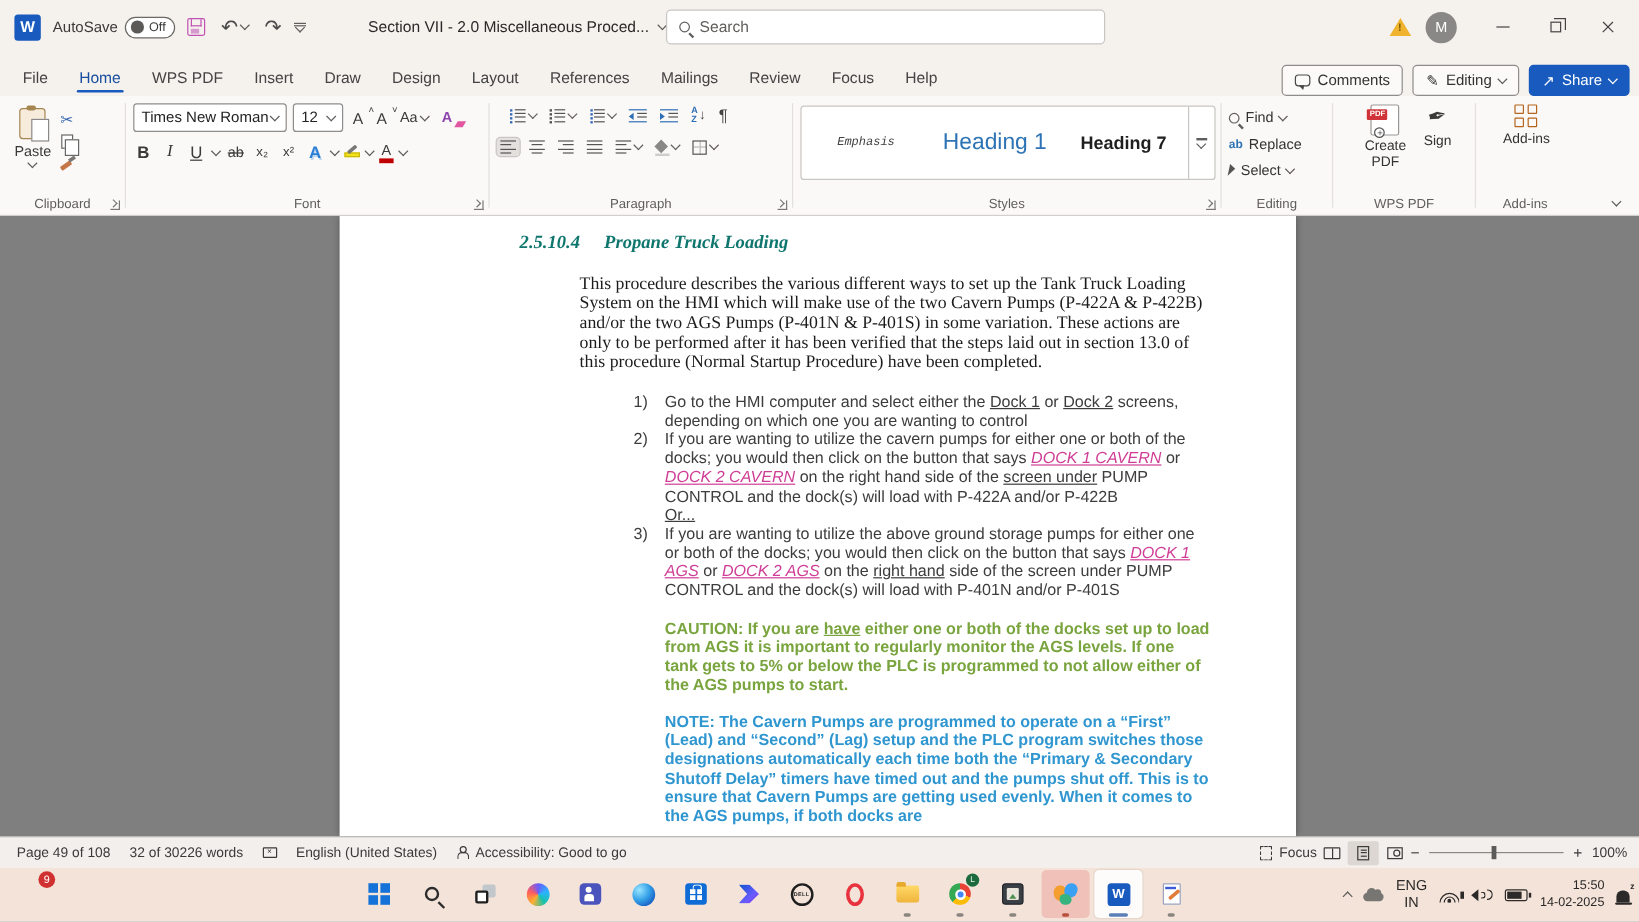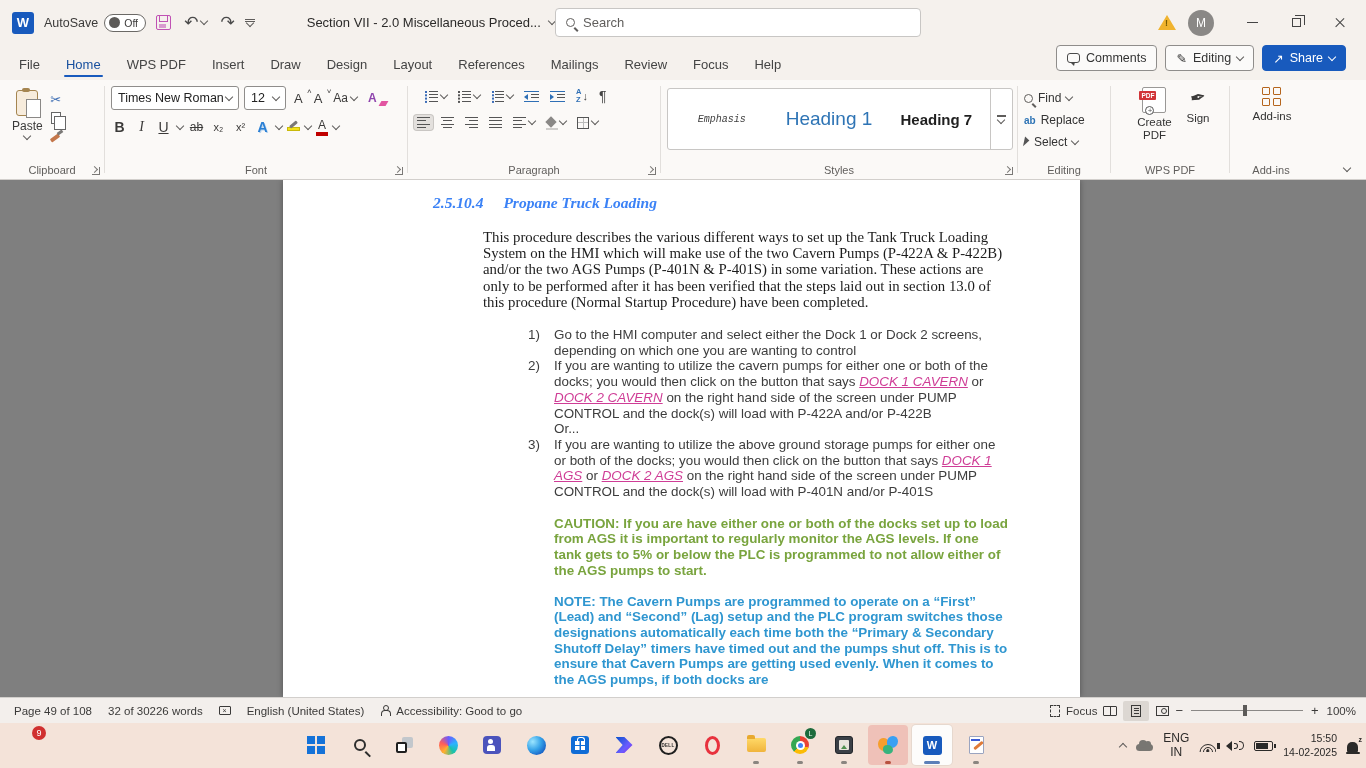--- a/index.html
+++ b/index.html
@@ -34,21 +34,21 @@
   .avatar{width:26px;height:26px;border-radius:50%;background:#8a8886;color:#fff;display:flex;align-items:center;justify-content:center;font-size:12px;margin-right:14px;}
   .winbtn{width:40px;height:36px;display:flex;align-items:center;justify-content:center;}
   .ico-min{width:11px;height:1.5px;background:#444;}
   .ico-rest{width:9px;height:9px;border:1.2px solid #444;position:relative;background:#f5f1ed;}
   .ico-rest::before{content:"";position:absolute;left:2px;top:-4px;width:9px;height:9px;border:1.2px solid #444;border-left:none;border-bottom:none;}
   .ico-x{position:relative;width:12px;height:12px;}
   .ico-x::before,.ico-x::after{content:"";position:absolute;left:0;top:5px;width:12px;height:1.4px;background:#444;}
   .ico-x::before{transform:rotate(45deg);} .ico-x::after{transform:rotate(-45deg);}
 
   
-  .tabrow{height:35px;background:#f5f1ed;display:flex;align-items:flex-start;justify-content:space-between;flex:none;padding:0 20px 0 6px;}
+  .tabrow{height:35px;background:#f5f1ed;display:flex;align-items:flex-end;justify-content:space-between;flex:none;padding:0 8px 0 6px;}
   .tabs{display:flex;align-items:flex-end;height:100%;}
   .tab{padding:8px 13px;font-size:13px;color:#444;cursor:default;}
   .tab.active{color:#174f9e;position:relative;}
   .tab.active::after{content:"";position:absolute;left:11px;right:11px;bottom:3px;height:2.5px;background:#185abd;border-radius:2px;}
   .tab-actions{display:flex;align-items:center;gap:8px;}
   .pillbtn{display:flex;align-items:center;gap:6px;border:1px solid #8f8d8b;border-radius:4px;background:#fbfaf9;height:26px;padding:0 10px;font-size:12.5px;color:#333;}
   .sharebtn{background:#185abd;border-color:#185abd;color:#fff;}
   .bubble{width:13px;height:10px;border:1.4px solid #4a4a4a;border-radius:3px;position:relative;}
   .bubble::after{content:"";position:absolute;left:2px;bottom:-4px;width:0;height:0;border-left:4px solid transparent;border-right:1px solid transparent;border-top:4px solid #4a4a4a;}
 
@@ -166,28 +166,28 @@
   .pdfplus{position:absolute;left:2px;bottom:-3px;width:9px;height:9px;border:1.2px solid #555;border-radius:50%;background:#fff;color:#555;font-size:8px;line-height:7px;text-align:center;}
   .signico{font-size:19px;color:#3b3a39;transform:rotate(-12deg);}
   .g-add{width:82px;padding-top:7px;display:flex;justify-content:center;}
   .addico{width:20px;height:20px;display:grid;grid-template-columns:8px 8px;grid-template-rows:8px 8px;gap:3px;}
   .addico span{border:1.4px solid #b5651d;border-radius:1px;}
   .ribbon-collapse{position:absolute;right:16px;bottom:8px;}
 
   
   .canvas{flex:1;background:#7f7f7f;position:relative;overflow:hidden;}
   .page{position:absolute;left:283px;top:0;bottom:0;width:797px;background:#fff;box-shadow:0 0 6px rgba(0,0,0,.35);cursor:text;}
-  .doc-heading{margin:14px 0 0 150px;font-family:"Liberation Serif",serif;font-style:italic;font-weight:600;font-size:15.5px;color:#3b82f6;}
+  .doc-heading{margin:14px 0 0 150px;font-family:"Liberation Serif",serif;font-style:italic;font-weight:600;font-size:15.5px;color:#0f766e;}
   .doc-heading .num{margin-right:20px;}
   .doc-intro{margin:17px 70px 0 200px;font-family:"Liberation Serif",serif;font-size:14.8px;line-height:16.2px;color:#1c1c1c;}
   .doc-list{margin:17px 72px 0 245px;font-size:13.4px;line-height:15.7px;color:#3d3d3d;}
   .li{display:flex;}
   .li .n{width:26px;flex:none;}
   .li .t{flex:1;}
-  .u{}
+  .u{text-decoration:underline;}
   .plink{color:#cf3d96;font-style:italic;text-decoration:underline;}
   .doc-caution{margin:16px 72px 0 271px;font-size:13.4px;line-height:15.7px;font-weight:bold;color:#79a43e;}
   .doc-note{margin:15px 72px 0 271px;font-size:13.4px;line-height:15.7px;font-weight:bold;color:#2f96d0;}
 
   
   .statusbar{height:26px;background:#f3efec;border-top:1px solid #d2cfcc;display:flex;align-items:center;justify-content:space-between;flex:none;font-size:11.5px;color:#3b3a39;padding:0 10px 0 14px;}
   .sb-left{display:flex;align-items:center;gap:16px;}
   .bookico{width:12px;height:9px;border:1.2px solid #3b3a39;border-radius:1px;position:relative;font-size:7px;line-height:8px;text-align:center;}
   .personico{width:10px;height:11px;position:relative;}
   .personico::before{content:"";position:absolute;left:3px;top:0;width:4px;height:4px;border-radius:50%;border:1.2px solid #3b3a39;}

